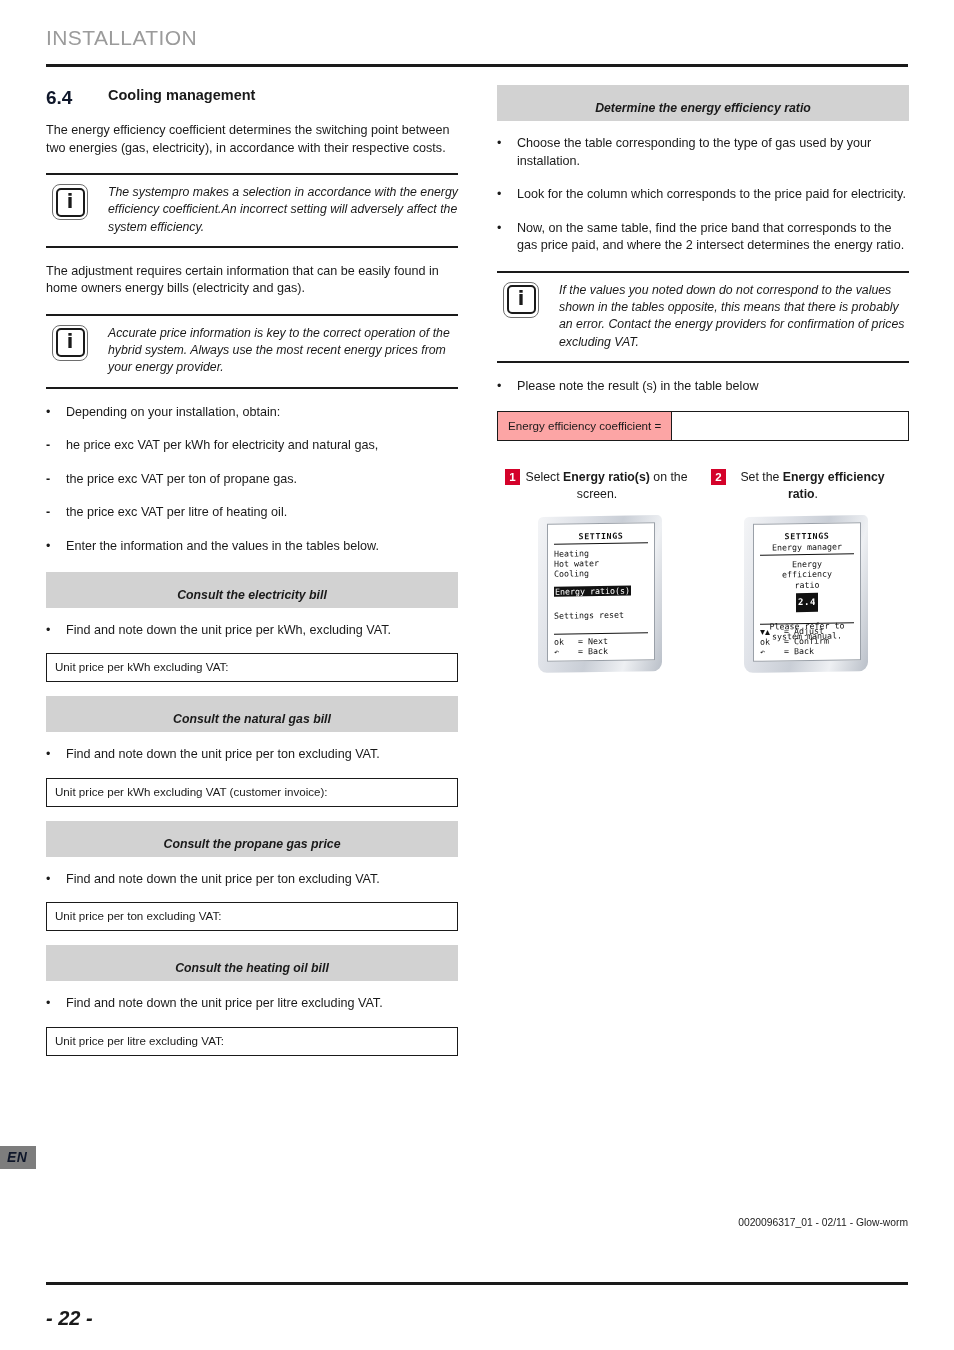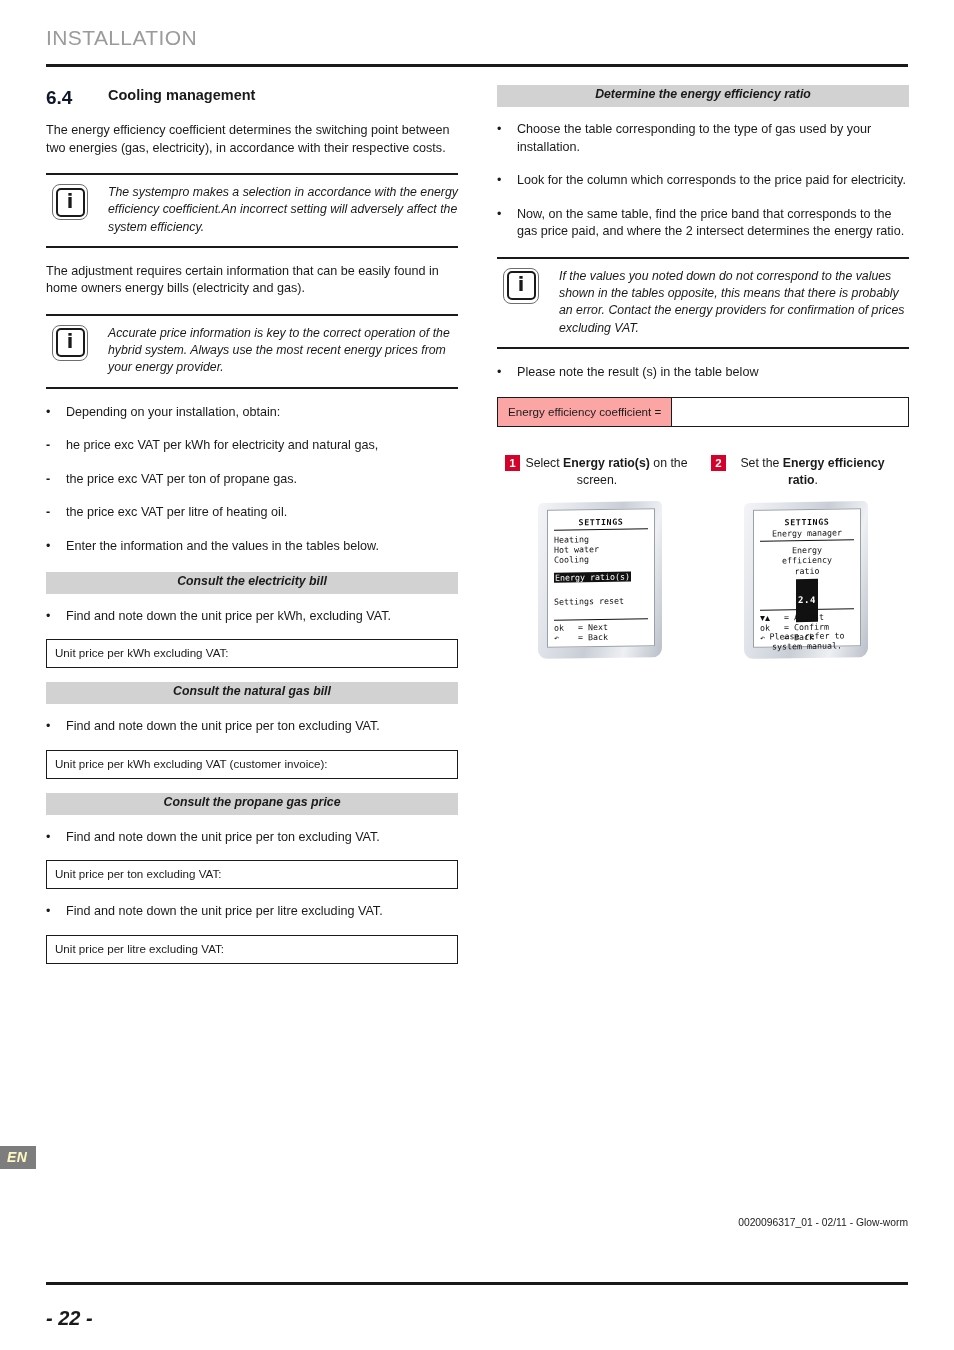--- a/index.html
+++ b/index.html
@@ -138,21 +138,21 @@
   .li .tx { flex: 1; }
   .li.tight { margin-bottom: 14px; }
 
   
   .band {
     background: #d2d2d2;
     text-align: center;
     font-size: 12.3px;
     font-style: italic;
     font-weight: bold;
-    padding: 2px 0 6px 0;
+    padding: 16px 0 6px 0;
     margin-bottom: 14px;
     color: #1a1a1a;
   }
 
   
   .entry {
     border: 1.8px solid #1a1a1a;
     font-size: 11.6px;
     padding: 6px 12px 7px 8px;
     margin-bottom: 14px;
@@ -273,21 +273,21 @@
     text-align: center;
     font-size: 8.3px;
     line-height: 10.4px;
   }
   .lcd-value {
     display: inline-block;
     background: #111111;
     color: #ffffff;
     font-size: 9px;
     font-weight: bold;
-    padding: 16px 2px;
+    padding: 4px 2px;
     margin-top: 3px;
     letter-spacing: 0.5px;
   }
   .lcd-note {
     text-align: center;
     font-size: 8.3px;
     line-height: 10.4px;
     margin-top: 9px;
   }
   .lcd-footer {
@@ -311,21 +311,21 @@
     flex: none;
   }
   .lcd-key .eqv { }
 
   
   .lang-badge {
     position: absolute;
     left: 0;
     top: 1146px;
     background: #7d7d7d;
-    color: #fef9c3;
+    color: #0f172a;
     font-style: italic;
     font-weight: bold;
     font-size: 14px;
     padding: 3px 9px 4px 7px;
     letter-spacing: 0.4px;
   }
   .footer-rule {
     position: absolute;
     left: 46px;
     top: 1282px;
@@ -424,20 +424,21 @@
   </div>
   <div class="entry">Unit price per kWh excluding VAT (customer invoice):</div>
 
   <div class="band">Consult the propane gas price</div>
   <div class="li tight">
     <div class="mk">•</div>
     <div class="tx">Find and note down the unit price per ton excluding VAT.</div>
   </div>
   <div class="entry">Unit price per ton excluding VAT:</div>
 
+  <div class="band">Consult the heating oil bill</div>
   <div class="li tight">
     <div class="mk">•</div>
     <div class="tx">Find and note down the unit price per litre excluding VAT.</div>
   </div>
   <div class="entry">Unit price per litre excluding VAT:</div>
 
 </div>
 
 <div class="col col-right">
 

